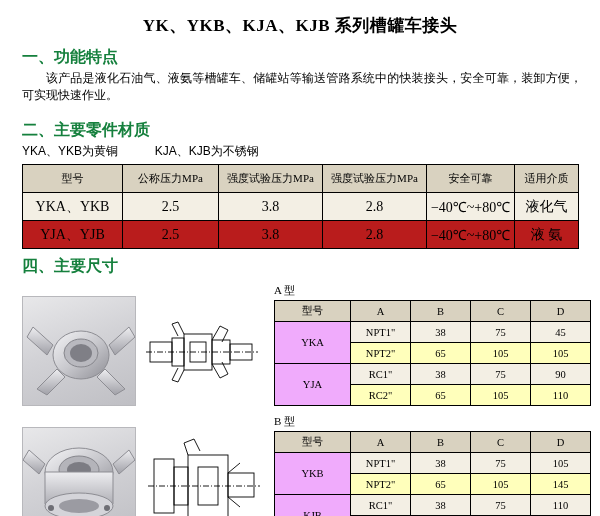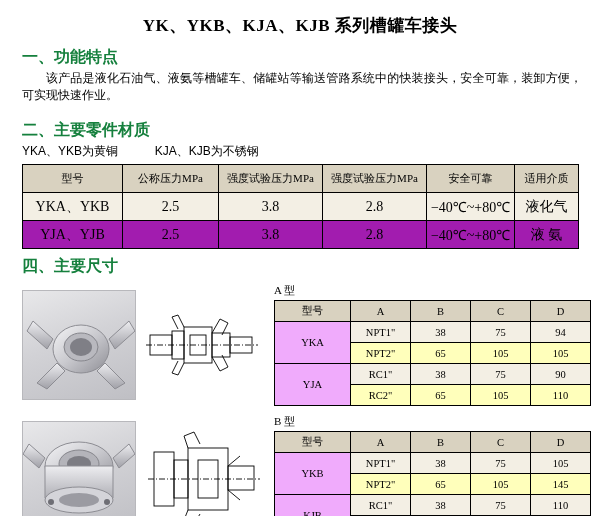--- a/index.html
+++ b/index.html
@@ -71,31 +71,31 @@
   }
   table.perf thead th {
     background: #d9d2c0;
     font-weight: normal;
     font-size: 11px;
   }
   table.perf tbody td {
     background: #f3efe4;
   }
   table.perf tbody tr:nth-child(2) td {
-    background: #a21caf;
+    background: #b91c1c;
   }
 
   
   .dims {
     position: relative;
     margin-top: 6px;
   }
   .row {
     display: flex;
-    align-items: center;
+    align-items: flex-end;
     margin-left: 22px;
     margin-top: 4px;
   }
   .photo {
     width: 112px;
     height: 108px;
     background: linear-gradient(160deg,#e8e8ea 0%, #d2d2d6 45%, #bfbfc4 100%);
     border: 1px solid #b8b8bc;
     position: relative;
     overflow: hidden;
@@ -264,21 +264,21 @@
               <th>C</th>
               <th>D</th>
             </tr>
           </thead>
           <tbody>
             <tr>
               <td class="model" rowspan="2">YKA</td>
               <td>NPT1"</td>
               <td>38</td>
               <td>75</td>
-              <td>94</td>
+              <td>45</td>
             </tr>
             <tr class="alt">
               <td>NPT2"</td>
               <td>65</td>
               <td>105</td>
               <td>105</td>
             </tr>
             <tr>
               <td class="model" rowspan="2">YJA</td>
               <td>RC1"</td>

